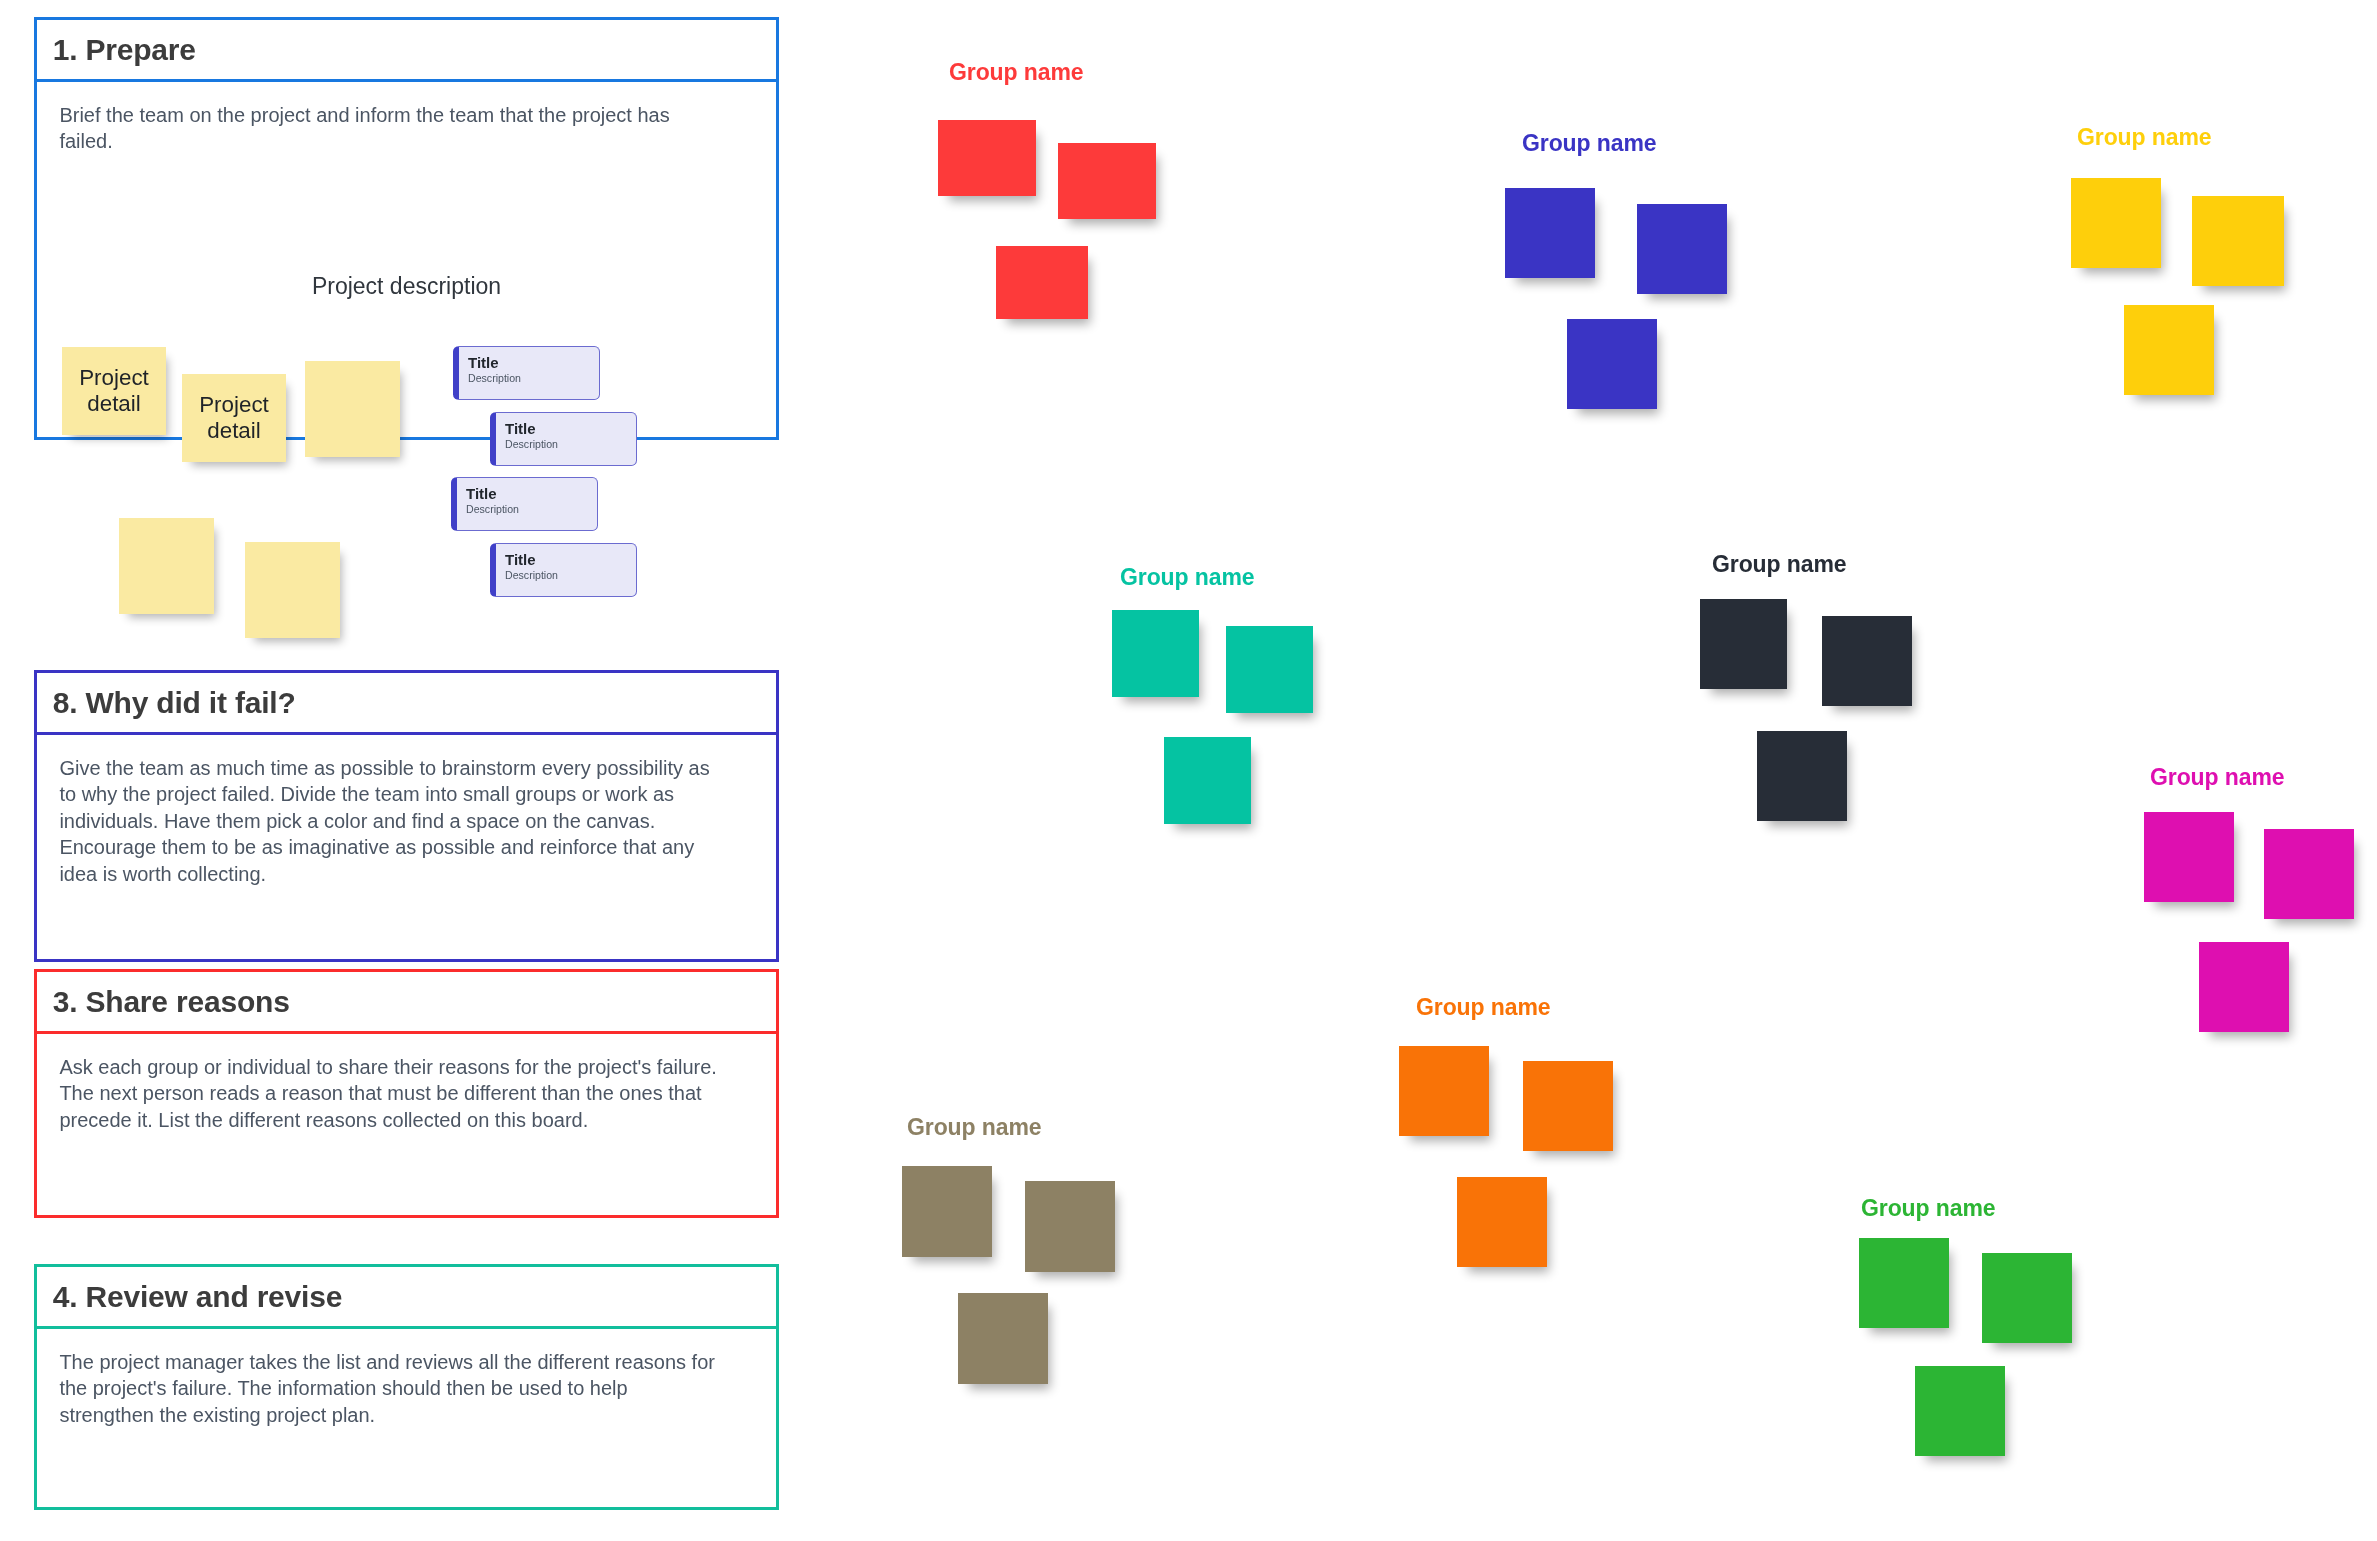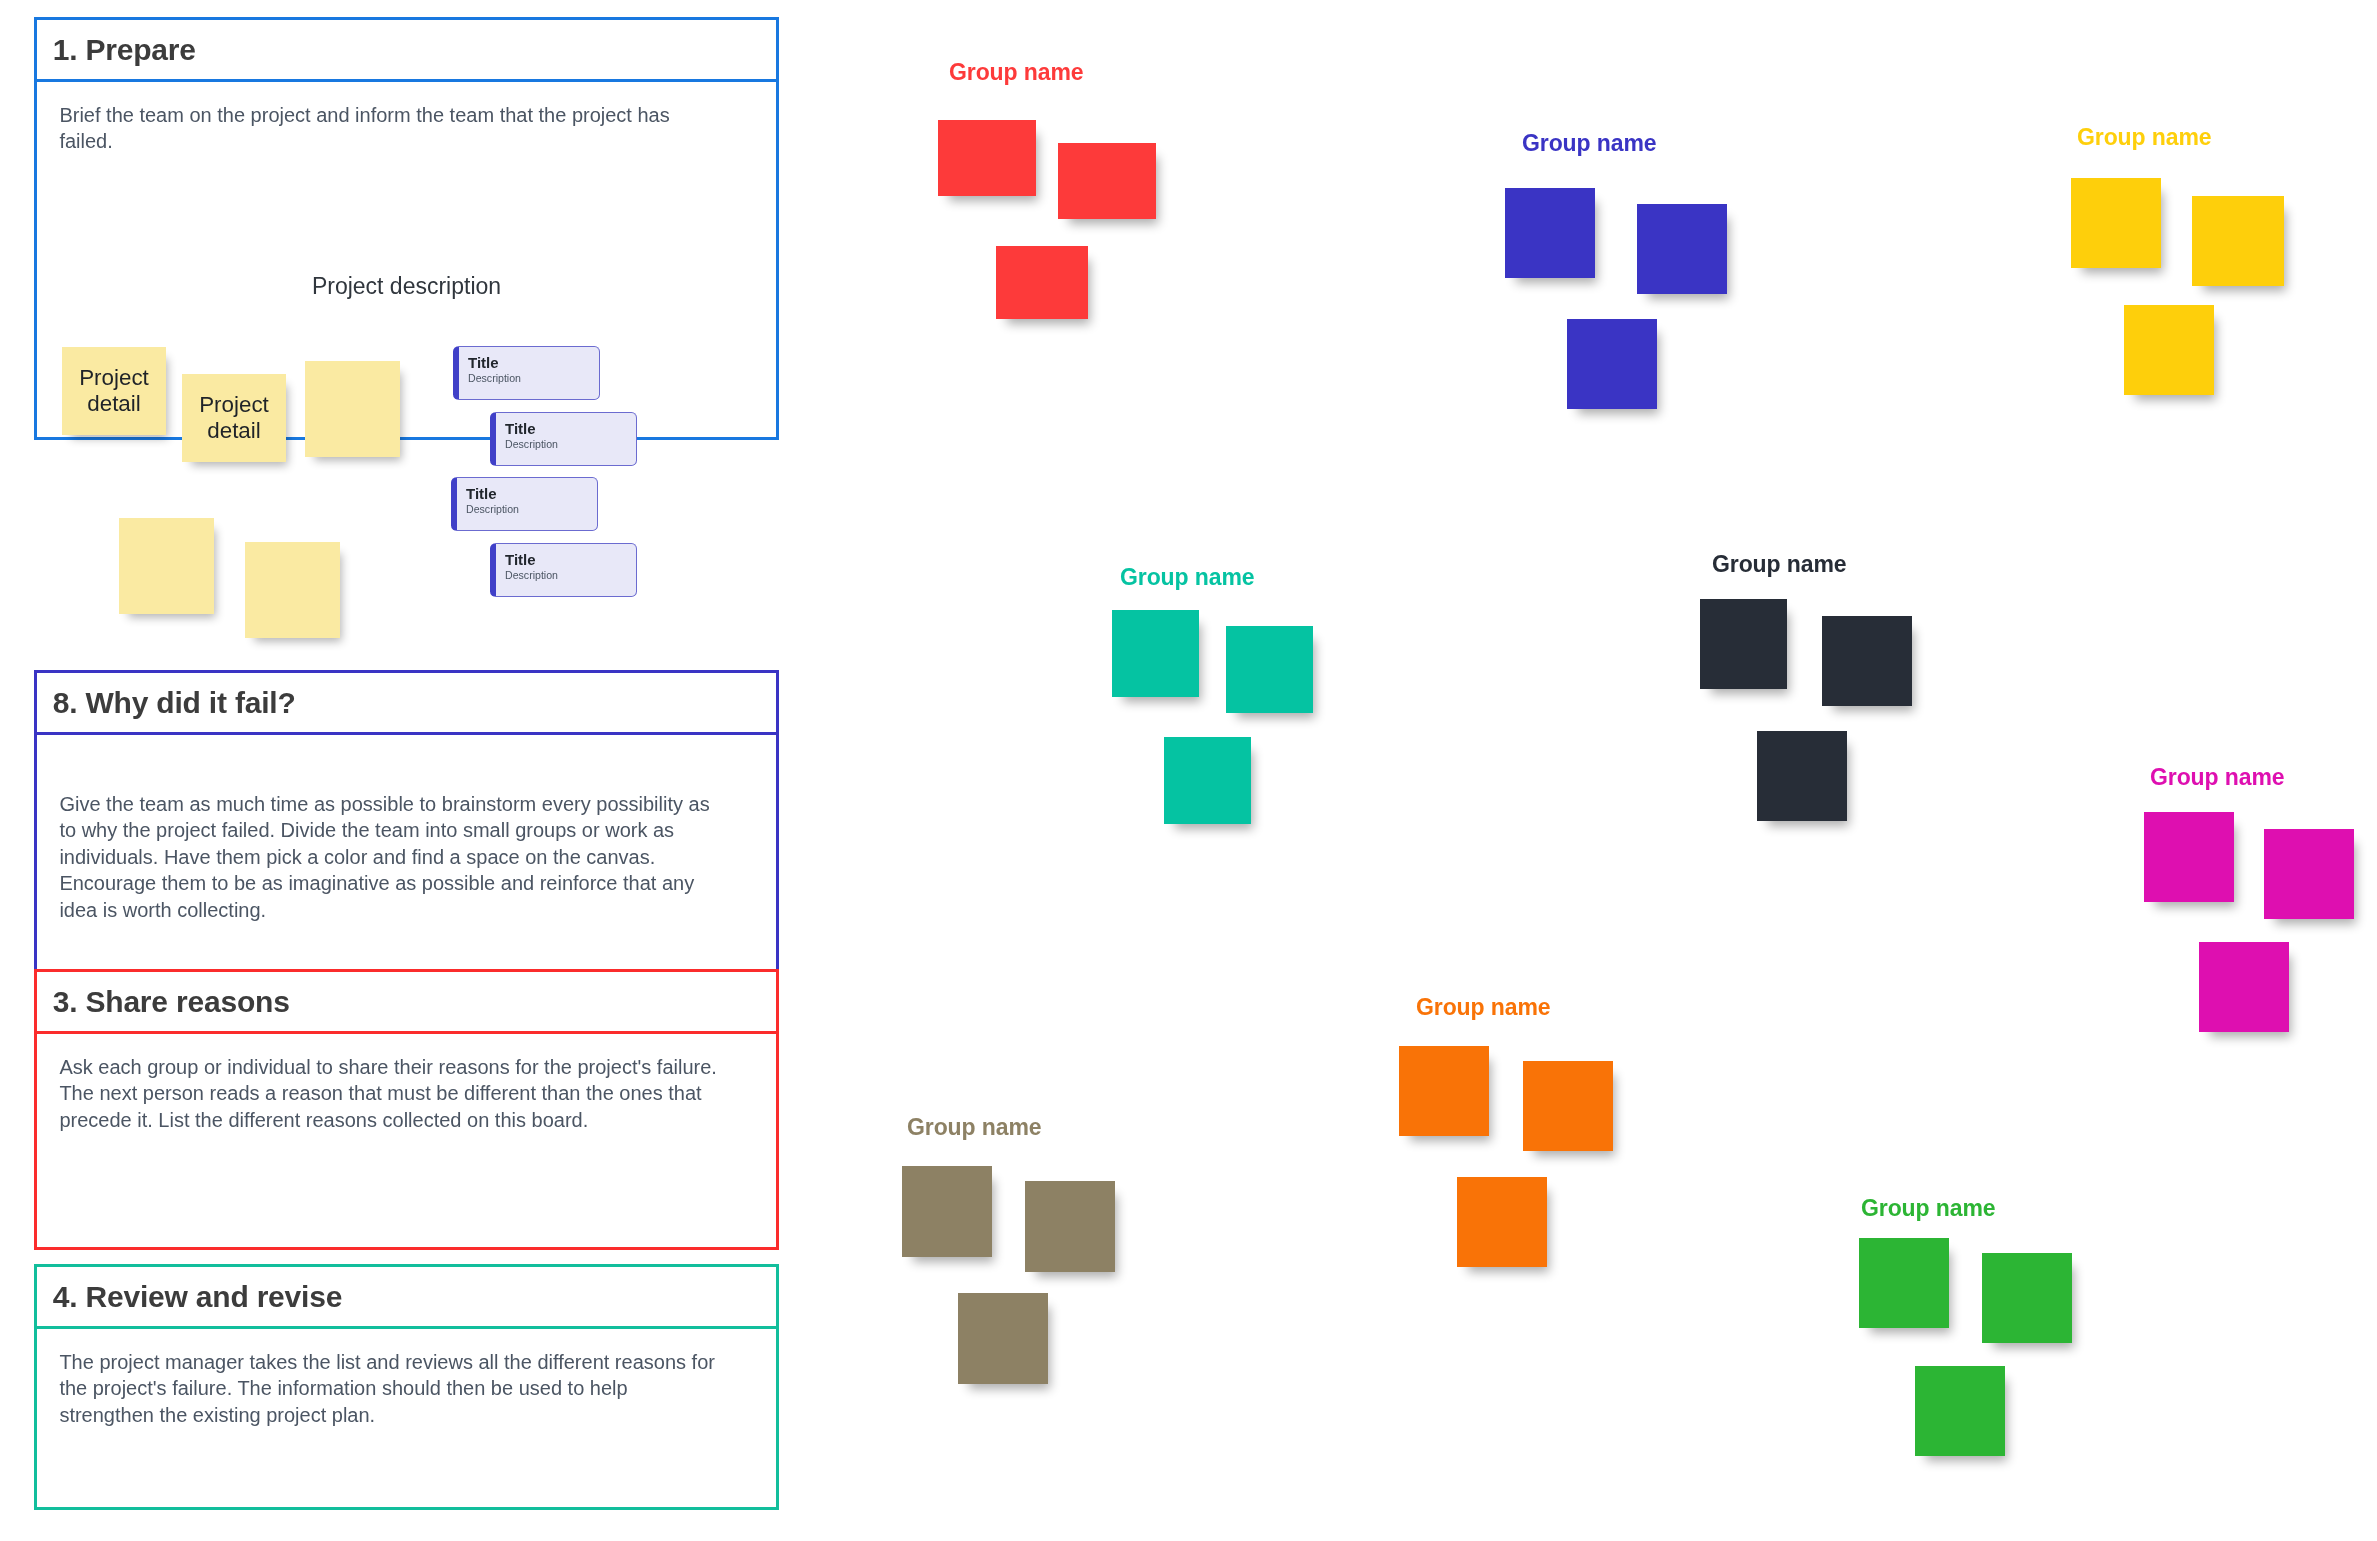--- a/index.html
+++ b/index.html
@@ -234,29 +234,29 @@
             <div class="ic-title">Title</div>
             <div class="ic-desc">Description</div>
           </div>
         </div>
       </div>
     </div>
     <div class="panel" style="top: 653px; width: 745px; border-color: rgb(58, 52, 196);">
       <div class="panel-header" style="border-bottom-color: rgb(58, 52, 196);">
         <div class="panel-title">8. Why did it fail?</div>
       </div>
-      <div class="panel-body" style="height: 224px; margin-top: 36px;">
+      <div class="panel-body" style="height: 224px;">
         <div class="panel-desc">Give the team as much time as possible to brainstorm every possibility as to why the project failed. Divide the team into small groups or work as individuals. Have them pick a color and find a space on the canvas. Encourage them to be as imaginative as possible and reinforce that any idea is worth collecting.</div>
       </div>
     </div>
     <div class="panel" style="top: 952px; width: 745px; border-color: rgb(251, 44, 44);">
       <div class="panel-header" style="border-bottom-color: rgb(251, 44, 44);">
         <div class="panel-title">3. Share reasons</div>
       </div>
-      <div class="panel-body" style="height: 213px; border-radius: 29px;">
+      <div class="panel-body" style="height: 181px; border-radius: 29px;">
         <div class="panel-desc">Ask each group or individual to share their reasons for the project's failure. The next person reads a reason that must be different than the ones that precede it. List the different reasons collected on this board.</div>
       </div>
     </div>
     <div class="panel" style="top: 1247px; width: 745px; border-color: rgb(18, 190, 156);">
       <div class="panel-header" style="border-bottom-color: rgb(18, 190, 156);">
         <div class="panel-title">4. Review and revise</div>
       </div>
       <div class="panel-body" style="height: 178px;">
         <div class="panel-desc">The project manager takes the list and reviews all the different reasons for the project's failure. The information should then be used to help strengthen the existing project plan.</div>
       </div>

